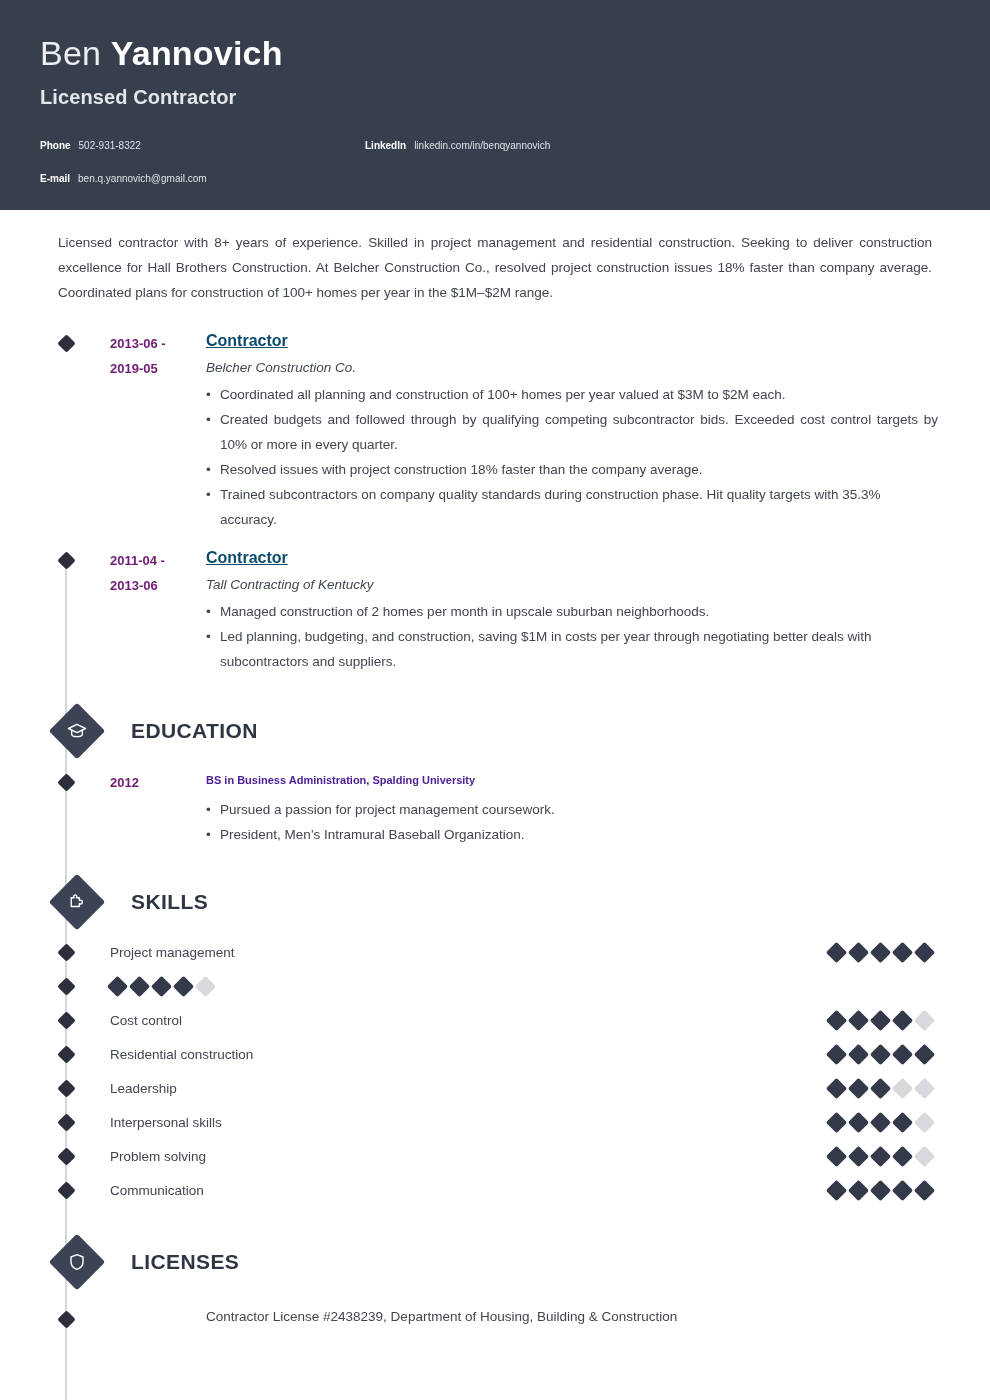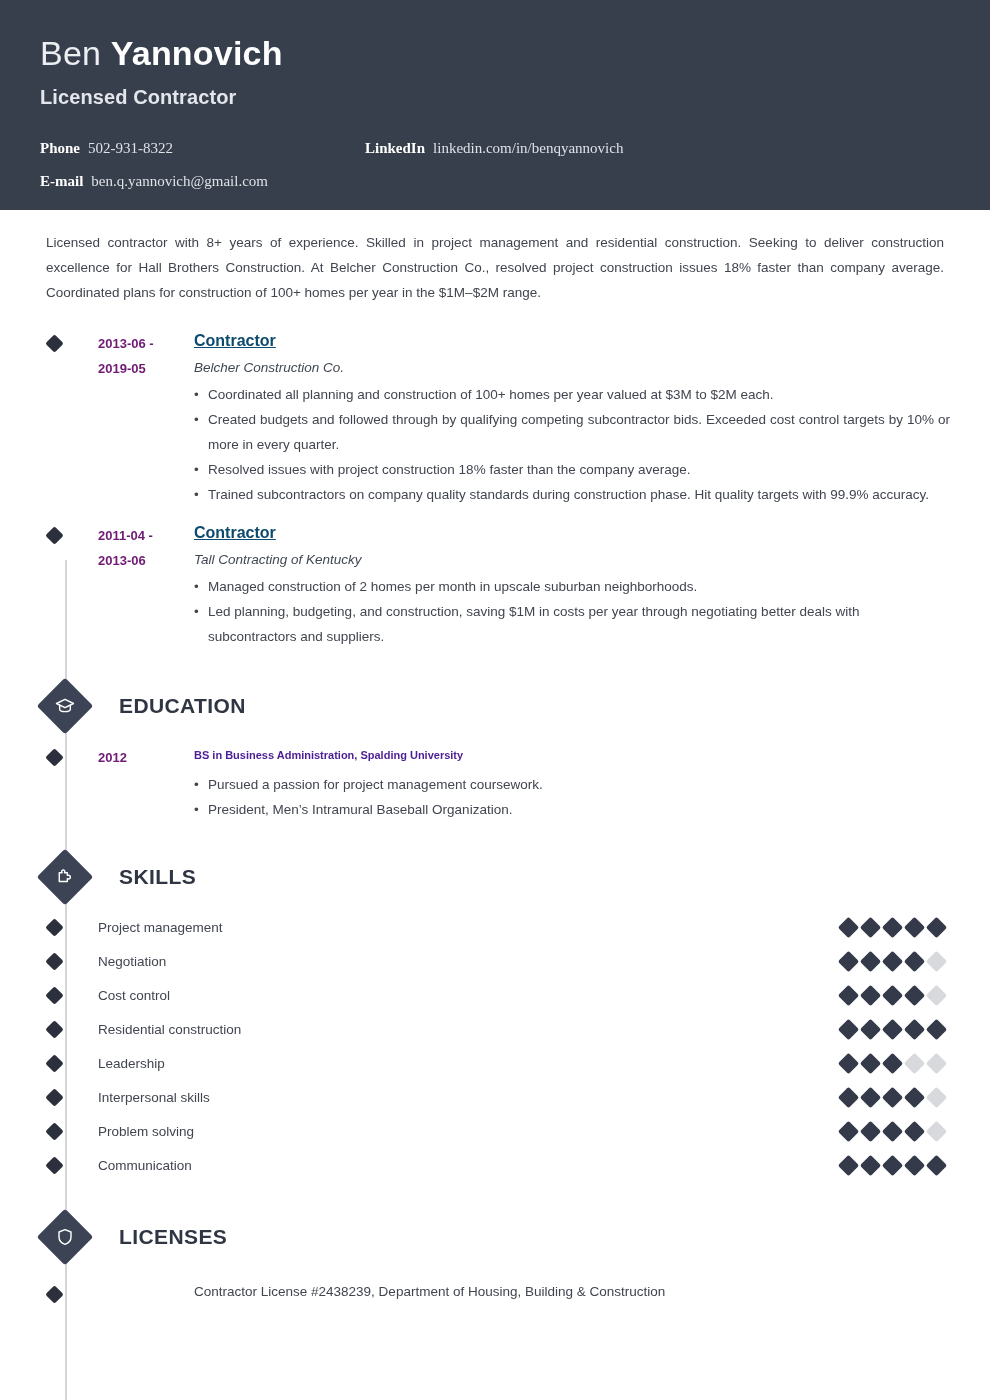--- a/index.html
+++ b/index.html
@@ -50,40 +50,39 @@
     top: 140px;
   }
   .contact-row {
     display: flex;
     align-items: baseline;
     height: 33px;
   }
   .contact-cell {
     display: flex;
     align-items: center;
-    font-size: 15px;
-    font-family: Liberation Serif, serif;
+    font-size: 10px;
   }
   .contact-cell.col1 { width: 325px; }
   .contact-label {
     font-weight: 700;
     color: #ffffff;
     margin-right: 8px;
     white-space: nowrap;
   }
   .contact-value {
     font-weight: 400;
     color: #dfe2e7;
     white-space: nowrap;
   }
 
   
   .body-wrap {
     position: relative;
-    padding: 0 40px;
+    padding: 0 52px;
   }
 
   .summary {
     font-size: 13.5px;
     line-height: 25px;
     text-align: justify;
     color: #40454f;
     padding: 20px 6px 0 6px;
   }
 
@@ -291,21 +290,21 @@
         <div>2013-06 -</div>
         <div>2019-05</div>
       </div>
       <div class="entry-main">
         <div class="entry-role">Contractor</div>
         <div class="entry-org">Belcher Construction Co.</div>
         <ul class="bullets">
           <li>Coordinated all planning and construction of 100+ homes per year valued at $3M to $2M each.</li>
           <li>Created budgets and followed through by qualifying competing subcontractor bids. Exceeded cost control targets by 10% or more in every quarter.</li>
           <li>Resolved issues with project construction 18% faster than the company average.</li>
-          <li>Trained subcontractors on company quality standards during construction phase. Hit quality targets with 99.9% accuracy.</li>
+          <li>Trained subcontractors on company quality standards during construction phase. Hit quality targets with 35.3% accuracy.</li>
         </ul>
       </div>
     </div>
 
     <div class="entry">
       <div class="marker"></div>
       <div class="entry-date">
         <div>2011-04 -</div>
         <div>2013-06</div>
       </div>
@@ -363,21 +362,20 @@
         <div class="skill-dots">
             <span class="dot on"></span>
             <span class="dot on"></span>
             <span class="dot on"></span>
             <span class="dot on"></span>
             <span class="dot on"></span>
           </div>
       </div>
       <div class="skill-row">
         <div class="marker"></div>
-        <div class="skill-name">Negotiation</div>
         <div class="skill-dots">
             <span class="dot on"></span>
             <span class="dot on"></span>
             <span class="dot on"></span>
             <span class="dot on"></span>
             <span class="dot"></span>
           </div>
       </div>
       <div class="skill-row">
         <div class="marker"></div>

